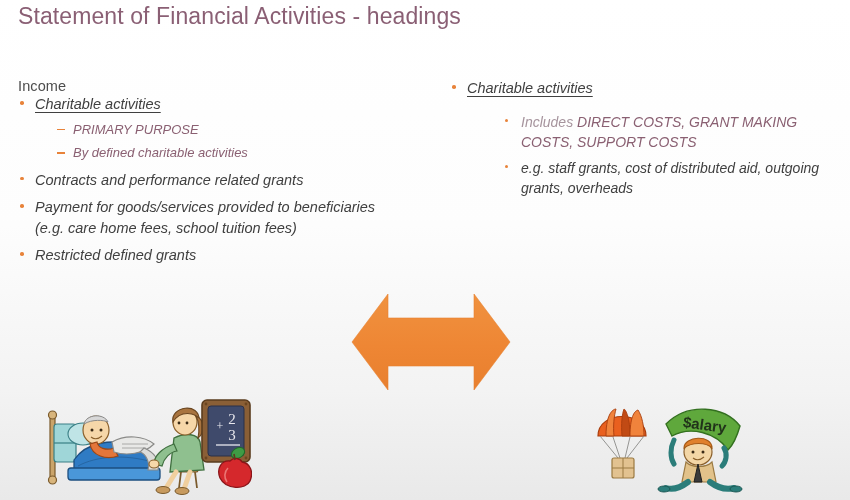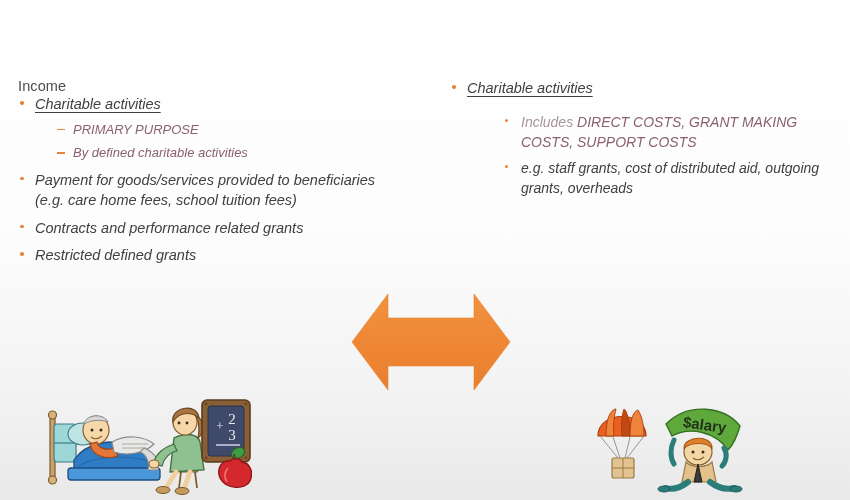--- a/index.html
+++ b/index.html
@@ -76,20 +76,21 @@
 
   
   #beneficiaries-artwork { position:absolute; left:34px;  top:394px; width:218px; height:106px; }
   #expenditure-artwork   { position:absolute; left:592px; top:396px; width:160px; height:104px; }
 </style>
 </head>
 <body>
 
 <div class="slide">
 
+  <div id="slide-title">Statement of Financial Activities - headings</div>
 
   <div class="column" id="income-column">
     <div class="col-heading">Income</div>
 
     <ul class="bullets">
 
       <li class="lvl1">
         <span class="bullet-mark"></span>
         <span class="underlined">Charitable activities</span>
         <ul class="sub">
@@ -99,26 +100,26 @@
           </li>
           <li class="lvl2-dash">
             <span class="dash-mark"></span>
             <span>By defined charitable activities</span>
           </li>
         </ul>
       </li>
 
       <li class="lvl1">
         <span class="bullet-mark"></span>
+        <span>Contracts and performance related grants</span>
+      </li>
+
+      <li class="lvl1">
+        <span class="bullet-mark"></span>
         <span>Payment for goods/services provided to beneficiaries (e.g. care home fees, school tuition fees)</span>
-      </li>
-
-      <li class="lvl1">
-        <span class="bullet-mark"></span>
-        <span>Contracts and performance related grants</span>
       </li>
 
       <li class="lvl1">
         <span class="bullet-mark"></span>
         <span>Restricted defined grants</span>
       </li>
 
     </ul>
   </div>
 

